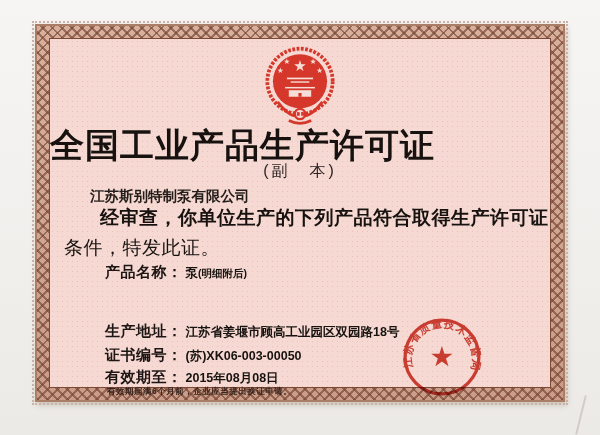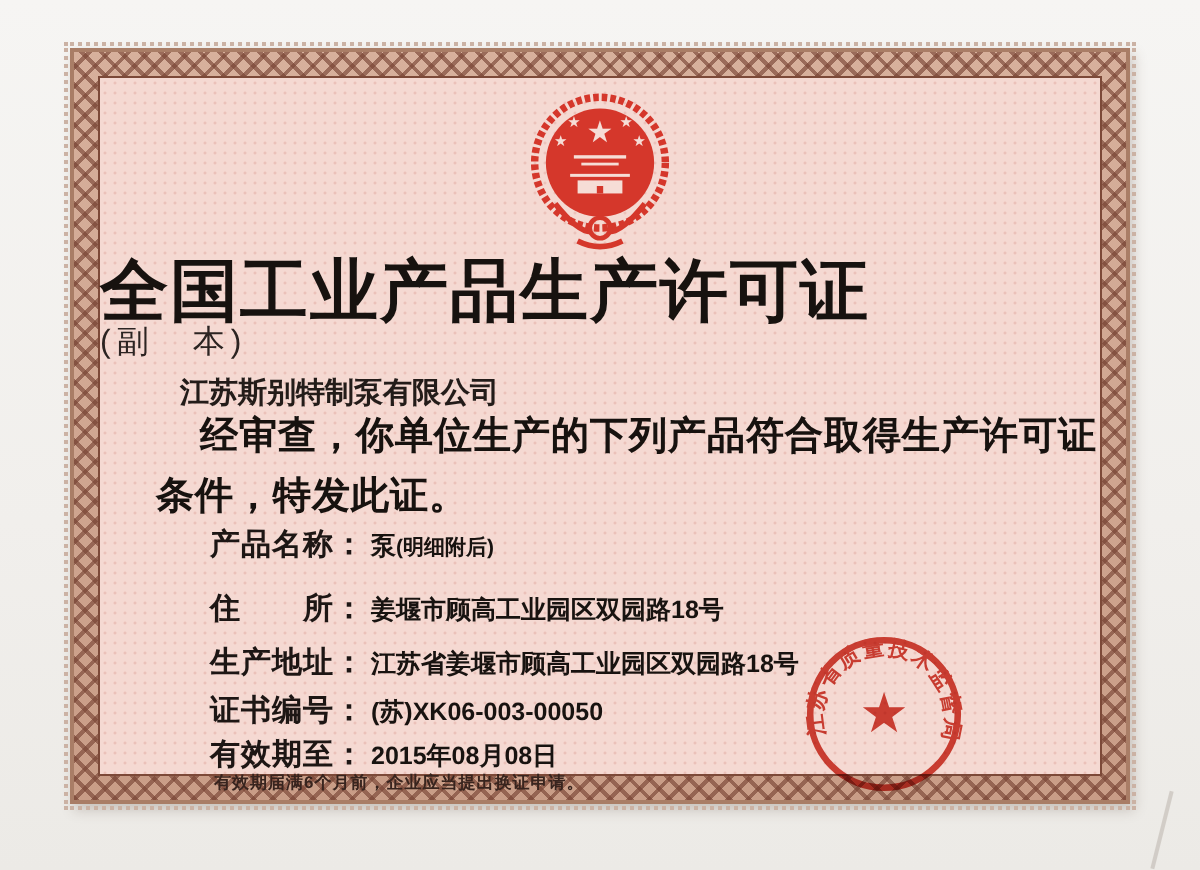--- a/index.html
+++ b/index.html
@@ -41,28 +41,28 @@
   
   .emblem { left:50%; top:5px; transform:translateX(-50%); width:76px; height:84px; }
 
   
   .title {
     top:84px; width:100%; text-align:left;
     font-size:34px; font-weight:bold; color:#17120f; letter-spacing:1px;
     font-family:"Liberation Sans","DejaVu Sans",sans-serif;
   }
   .subtitle {
-    top:122px; width:100%; 
+    top:122px; width:100%; text-align:center;
     font-size:16px; color:#2c2422; letter-spacing:3px;
   }
 
   
   .company { left:40px; top:148px; font-size:14.5px; font-weight:bold; color:#231c19; }
   .stmt1   { left:50px; top:166px; font-size:19px; font-weight:bold; color:#17120f; letter-spacing:0.5px; }
-  .stmt2   { left:28px; top:196px; font-size:19px; font-weight:bold; color:#17120f; letter-spacing:0.5px; }
+  .stmt2   { left:14px; top:196px; font-size:19px; font-weight:normal; color:#17120f; letter-spacing:0.5px; }
 
   
   .row   { left:55px; white-space:nowrap; }
   .flabel{ font-size:15px; font-weight:bold; color:#1d1614; letter-spacing:0.5px; }
   .fvalue{ font-size:12.5px; font-weight:bold; color:#181310; margin-left:3px; }
   .fnote { font-size:10.5px; font-weight:bold; color:#181310;text-align:center; }
   .row-product { top:224px; }
   .row-address { top:256px; }
   .row-prodaddr{ top:283px; }
   .row-certno  { top:307px; }
@@ -109,23 +109,20 @@
       <div class="abs title">全国工业产品生产许可证</div>
       <div class="abs subtitle">(副　本)</div>
 
       <div class="abs company">江苏斯别特制泵有限公司</div>
       <div class="abs stmt1">经审查，你单位生产的下列产品符合取得生产许可证</div>
       <div class="abs stmt2">条件，特发此证。</div>
 
       <div class="abs row row-product">
         <span class="flabel">产品名称：</span><span class="fvalue">泵</span><span class="fnote">(明细附后)</span>
       </div>
-      <div class="abs row row-address">
-        <span class="flabel">住　　所：</span><span class="fvalue">姜堰市顾高工业园区双园路18号</span>
-      </div>
       <div class="abs row row-prodaddr">
         <span class="flabel">生产地址：</span><span class="fvalue">江苏省姜堰市顾高工业园区双园路18号</span>
       </div>
       <div class="abs row row-certno">
         <span class="flabel">证书编号：</span><span class="fvalue">(苏)XK06-003-00050</span>
       </div>
       <div class="abs row row-expiry">
         <span class="flabel">有效期至：</span><span class="fvalue">2015年08月08日</span>
       </div>
 

